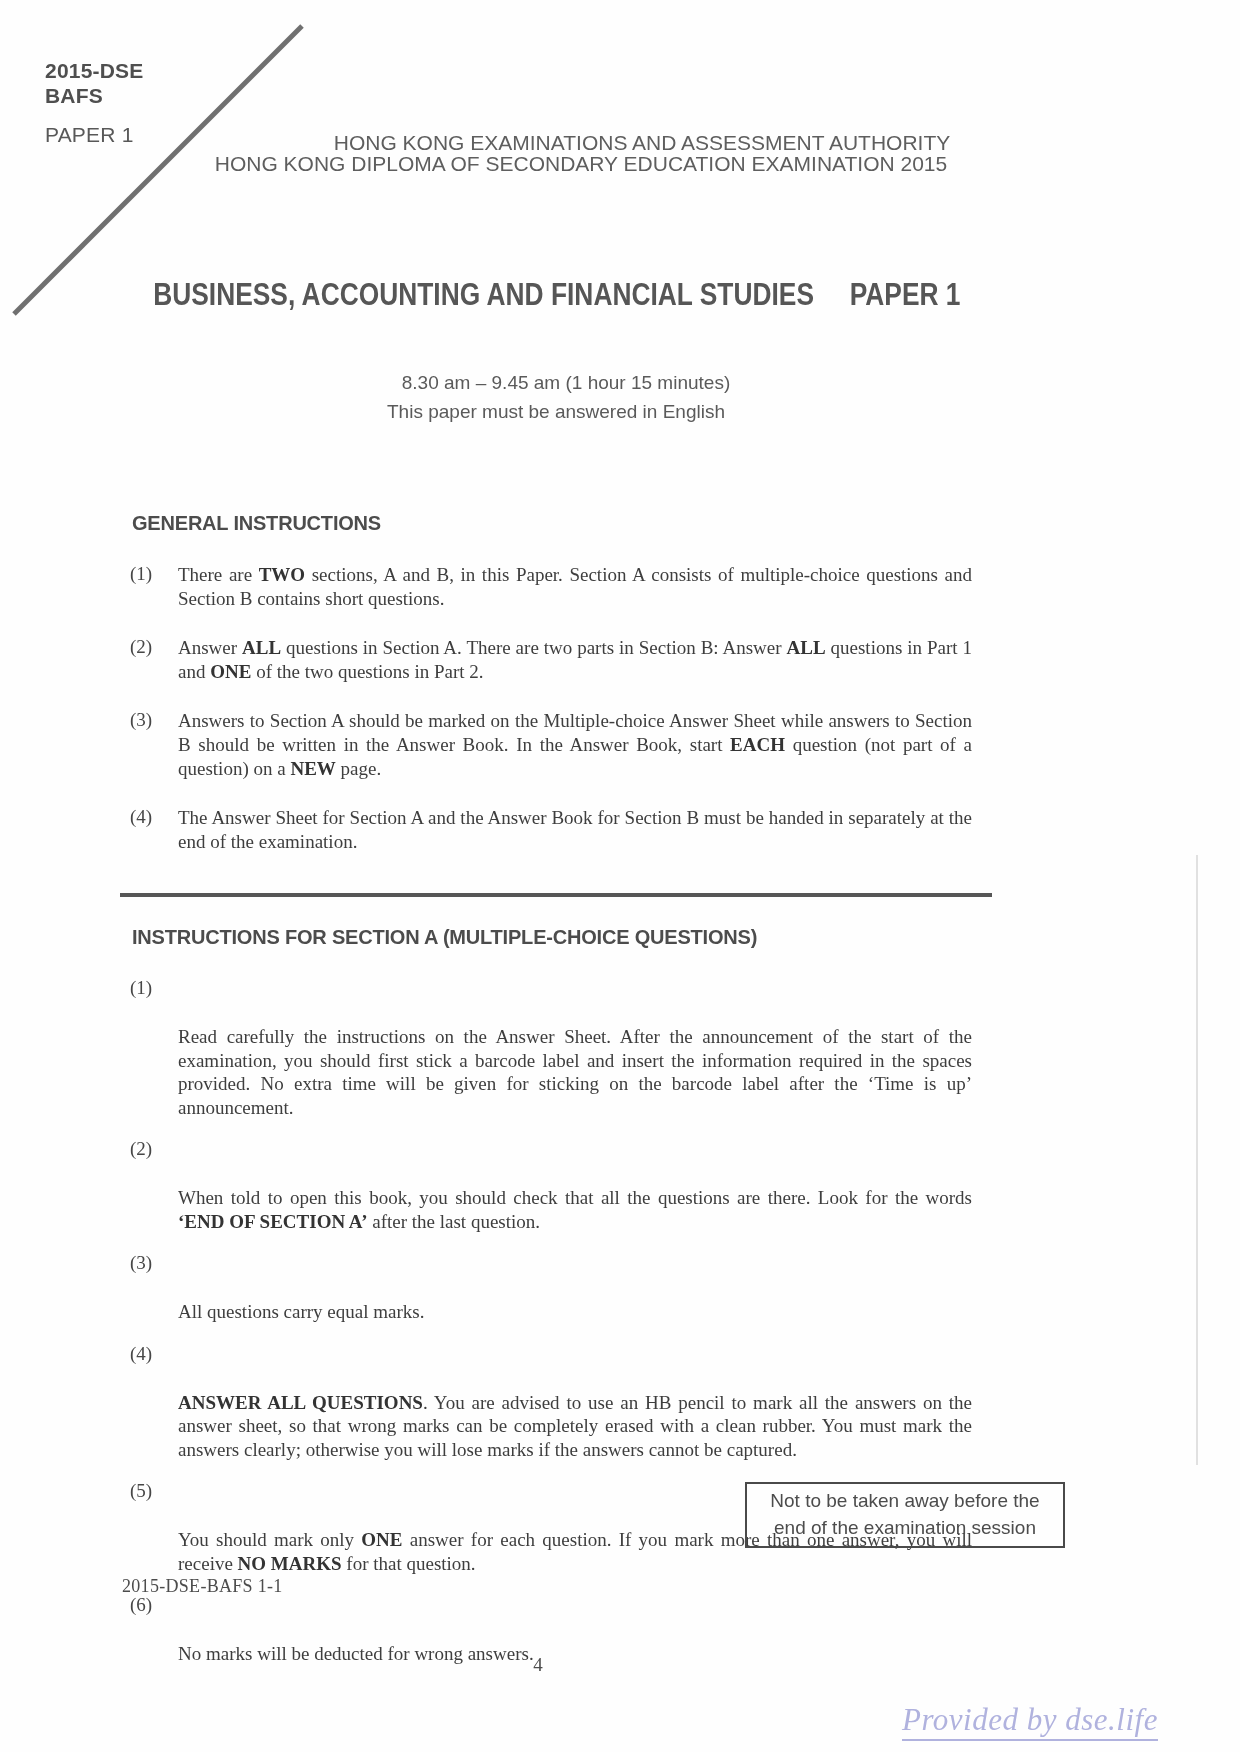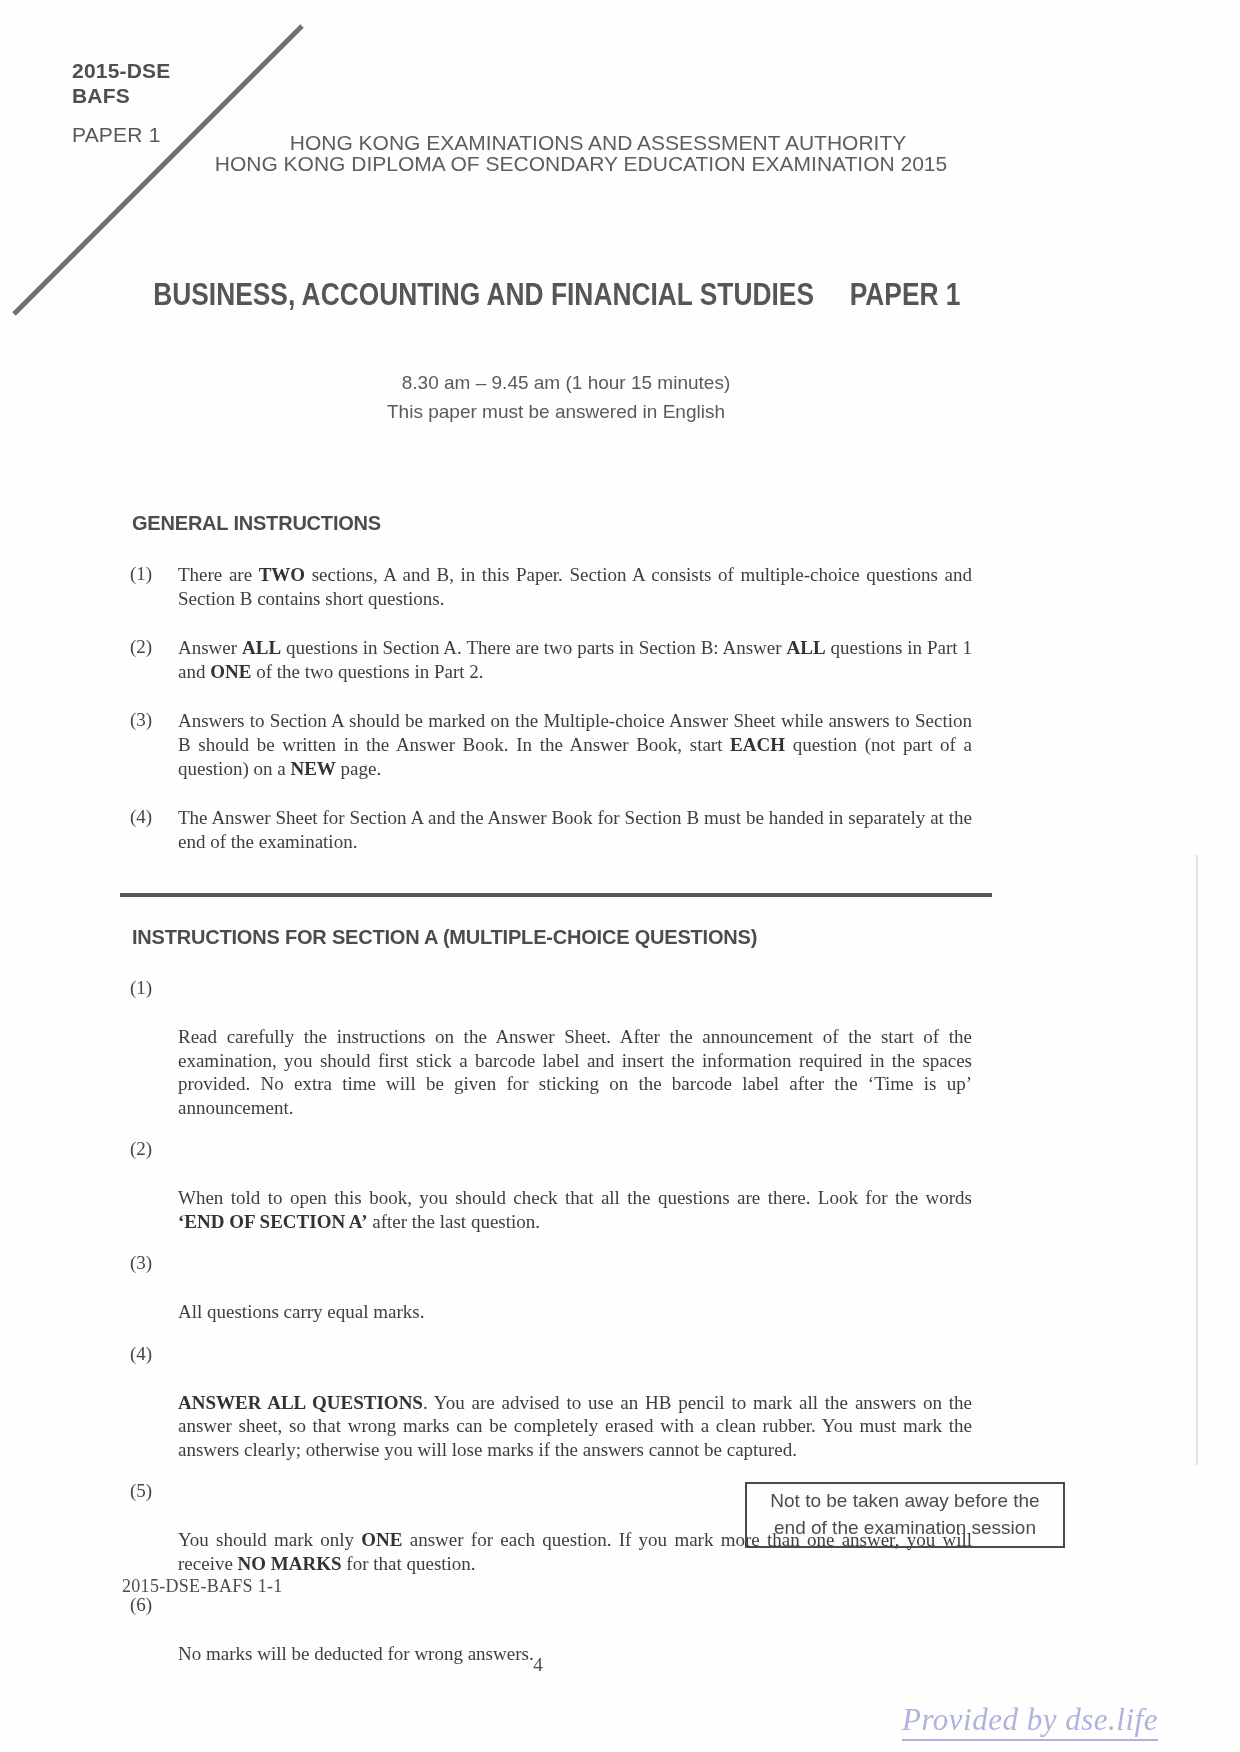--- a/index.html
+++ b/index.html
@@ -5,31 +5,31 @@
   html,body{margin:0;padding:0;background:#e9e9e9;}
   .page{
     position:relative;width:1240px;height:1752px;background:#fefefe;
     overflow:hidden;font-family:"Liberation Serif",serif;color:#3e3e3e;
     margin:0 auto;
   }
   
   .corner{
     position:absolute;left:45px;top:58px;
     font-family:"Liberation Sans",sans-serif;color:#4f4f4f;
-    font-size:21px;line-height:25px;font-weight:bold;letter-spacing:.2px;margin-left:27px;
+    font-size:21px;line-height:25px;font-weight:bold;letter-spacing:.2px;
   }
   .corner .paper-no{font-weight:normal;margin-top:14px;color:#585858;}
   
   .diag{position:absolute;left:0;top:0;pointer-events:none;}
   
   .hline{
     position:absolute;left:0;text-align:center;
     font-family:"Liberation Sans",sans-serif;color:#5e5e5e;
   }
-  #authority{top:131px;width:1196px;font-size:21px;}
+  #authority{top:131px;width:1196px;font-size:21px;padding-left:44px;}
   #examination{top:152px;width:1162px;font-size:21px;}
   #paper-title{top:277px;width:1114px;color:#565656;font-size:31px;font-weight:bold;}
   #paper-title .squeeze{display:inline-block;transform:scaleX(.85);transform-origin:50% 50%;white-space:nowrap;}
   #paper-title .gap{display:inline-block;width:42px;}
   #time{top:372px;width:1116px;font-size:19px;color:#5a5a5a;padding-left:8px;}
   #language{top:401px;width:1112px;font-size:19px;color:#5a5a5a;}
   
   .instructions{position:absolute;left:130px;width:842px;font-size:19px;}
   #general{top:512px;}
   #section-a{top:926px;}

